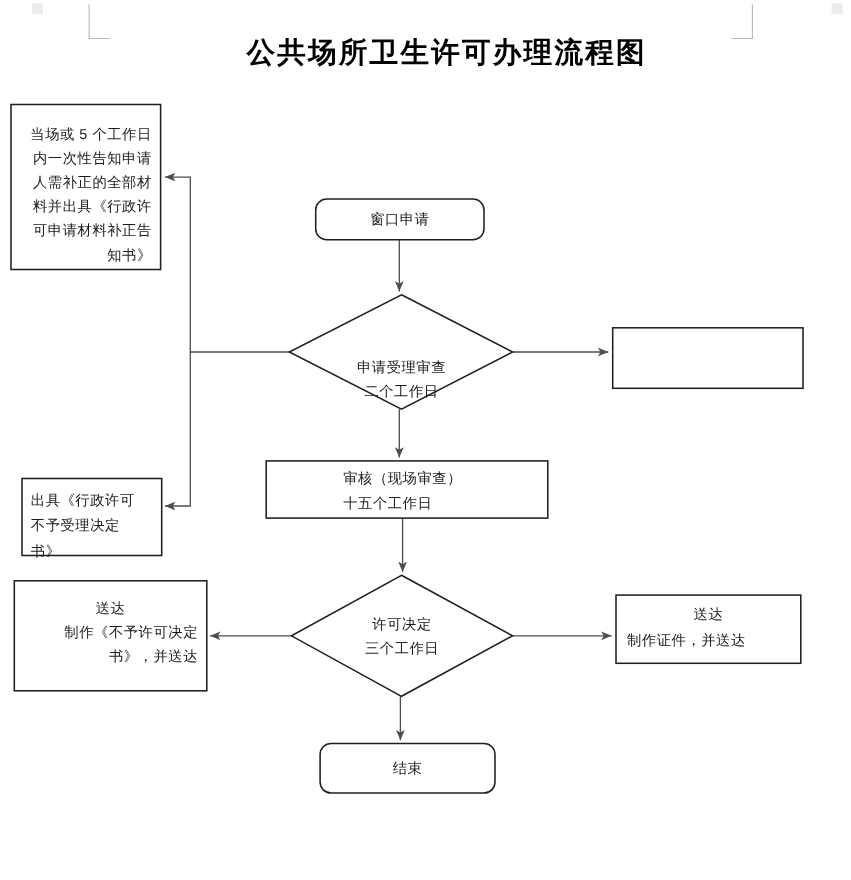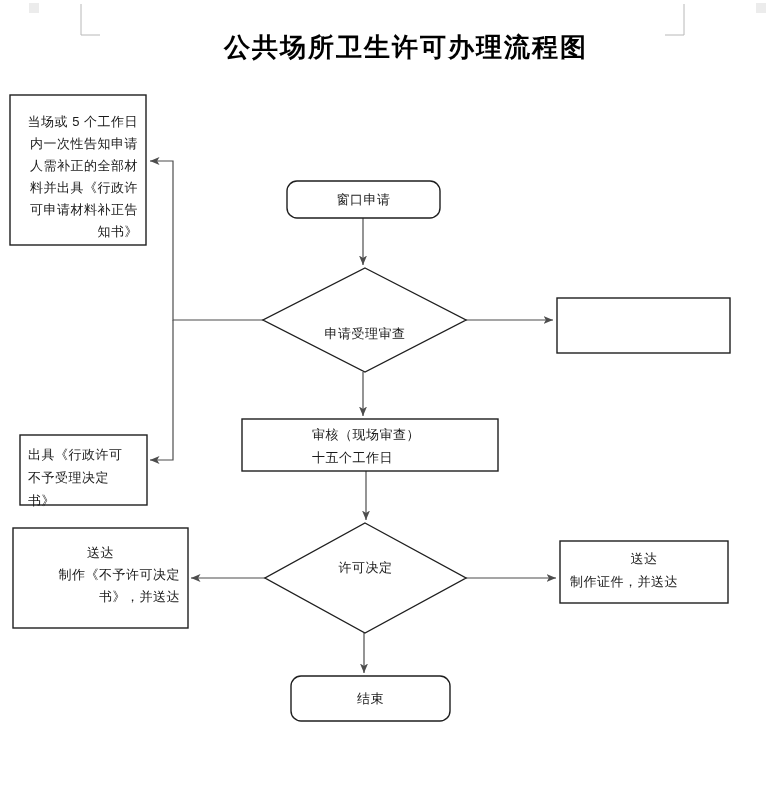--- a/index.html
+++ b/index.html
@@ -96,32 +96,34 @@
   </svg>
 
   <div class="txt page-title">公共场所卫生许可办理流程图</div>
 
   <div class="txt" id="node-notify-text">当场或 5 个工作日内一次性告知申请人需补正的全部材料并出具《行政许可申请材料补正告知书》</div>
 
   <div class="txt" id="node-window-text">窗口申请</div>
 
   <div class="txt" id="d1-text">
     <div>申请受理审查</div>
+    <div>二个工作日</div>
   </div>
 
 
   <div class="txt" id="review-text">
     <div>审核（现场审查）</div>
     <div>十五个工作日</div>
   </div>
 
   <div class="txt" id="rejection-text">出具《行政许可不予受理决定书》</div>
 
   <div class="txt" id="d2-text">
     <div>许可决定</div>
+    <div>三个工作日</div>
   </div>
 
   <div class="txt" id="deliver-rej-text">
     <div class="t-center">送达</div>
     <div class="t-body">制作《不予许可决定书》，并送达</div>
   </div>
 
   <div class="txt" id="deliver-cert-text">
     <div class="t-center">送达</div>
     <div class="t-body">制作证件，并送达</div>

